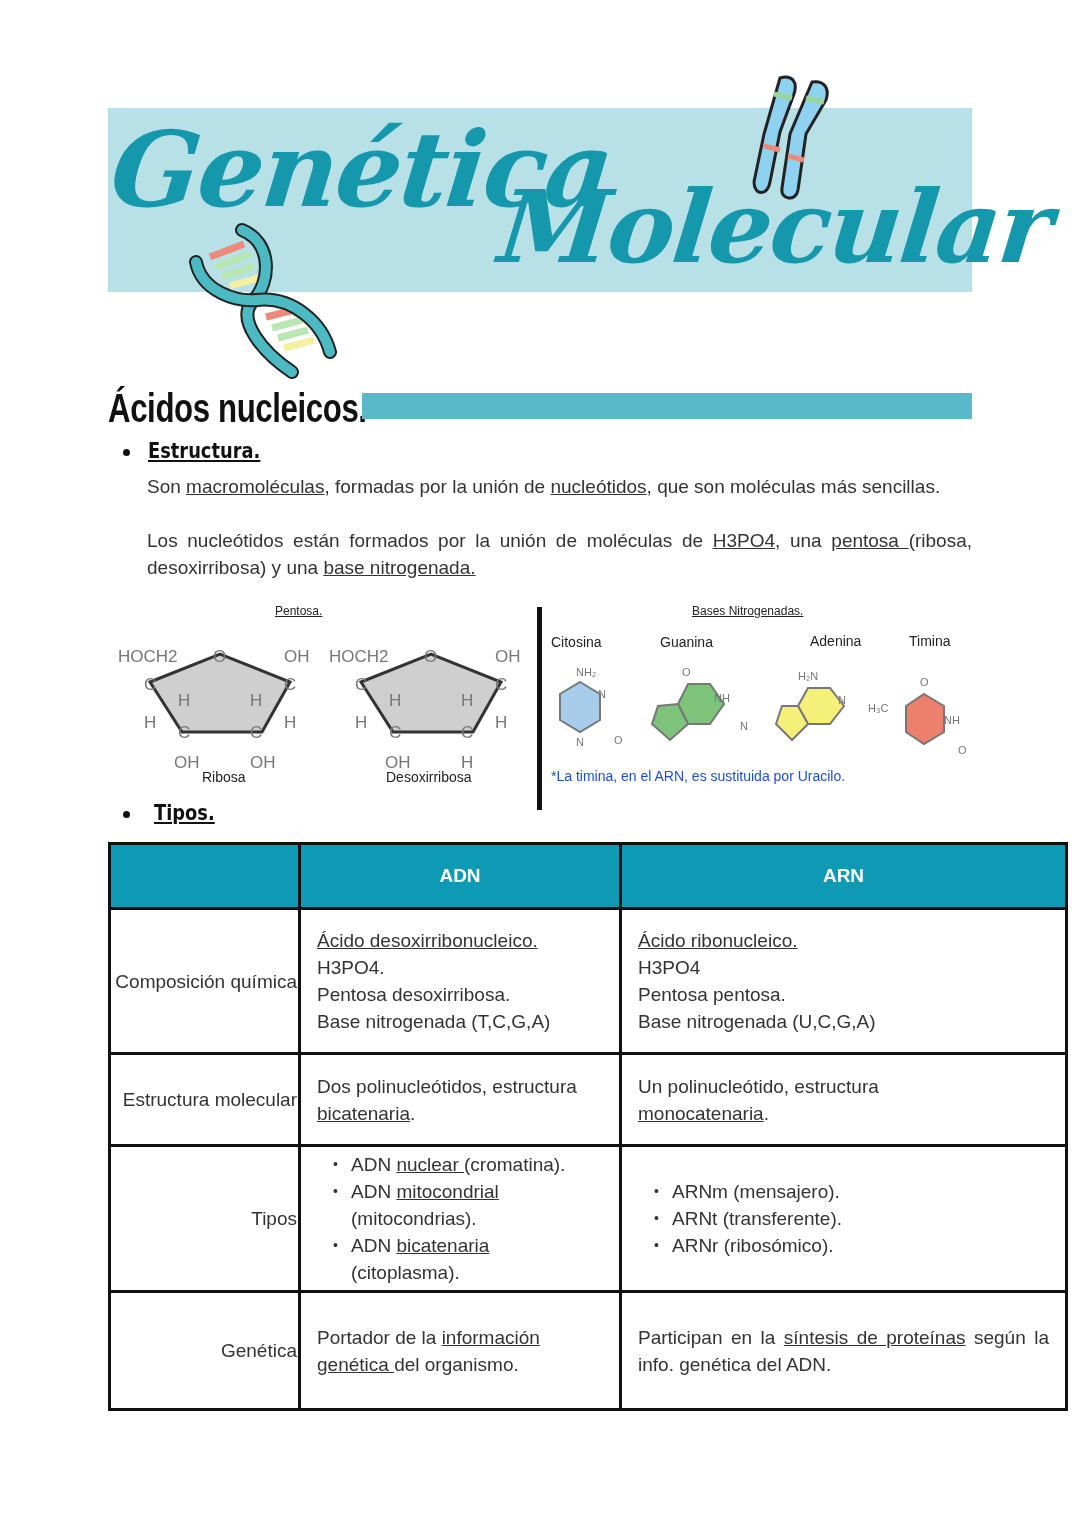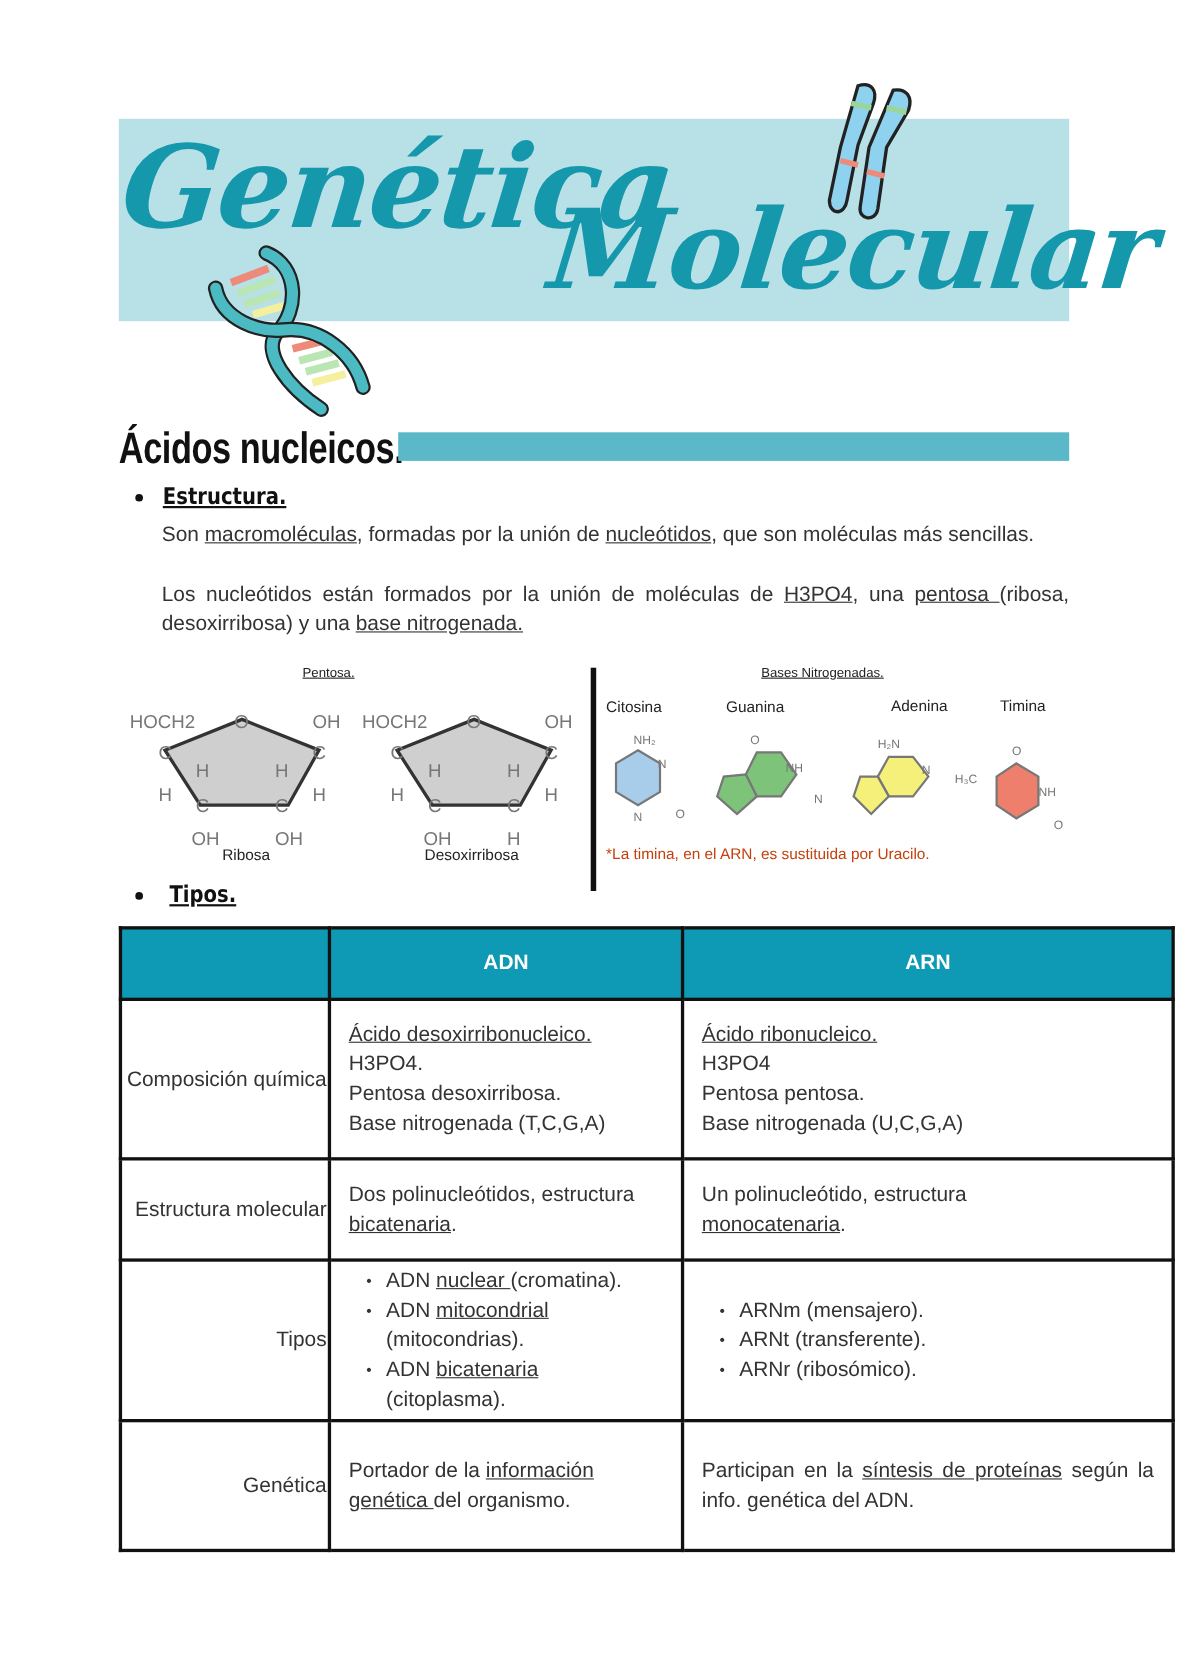--- a/index.html
+++ b/index.html
@@ -12,21 +12,21 @@
   .chromo { position:absolute; left:740px; top:72px; width:100px; height:130px; }
   .section-title { position:absolute; left:108px; top:386px; font-family:"Liberation Sans", sans-serif; font-weight:bold; font-size:40px; color:#111; transform:scaleX(0.78); transform-origin:left top; letter-spacing:-0.5px; }
   .section-bar { position:absolute; left:362px; top:393px; width:610px; height:26px; background:#5ab8c9; }
   .bullet-h { position:absolute; font-weight:bold; font-size:21px; color:#111; text-decoration:underline; font-family:"DejaVu Sans", sans-serif; transform:scaleX(0.85); transform-origin:left top; }
   .dot { position:absolute; width:7px; height:7px; border-radius:50%; background:#111; }
   .para { position:absolute; left:147px; width:825px; font-size:19px; line-height:27px; color:#333; text-align:justify; }
   .para u { text-decoration:underline; }
   .subhead { position:absolute; font-size:12px; text-decoration:underline; color:#222; }
   .vdivider { position:absolute; left:537px; top:607px; width:5px; height:203px; background:#111; }
   .lbl { position:absolute; font-size:14px; color:#222; }
-  .note { position:absolute; left:551px; top:768px; font-size:14px; color:#c2410c; }
+  .note { position:absolute; left:551px; top:768px; font-size:14px; color:#1d4ed8; }
   table.t { position:absolute; left:108px; top:842px; width:960px; border-collapse:collapse; font-size:19px; color:#333; }
   table.t td, table.t th { border:3px solid #111; vertical-align:middle; }
   table.t th { background:#0e9ab4; color:#ffffff; height:60px; font-weight:bold; font-size:19px; }
   table.t td.rowh { text-align:right; width:185px; line-height:27px; }
   table.t td.c { padding:0 16px; line-height:27px; }
   table.t td.c2 { padding:0 16px; line-height:27px;margin-top:36px; }
   table.t ul { margin:0; padding-left:34px; list-style:none; }
   table.t ul li { position:relative; }
   table.t ul li::before { content:"•"; position:absolute; left:-18px; font-size:14px; }
   .justify { text-align:justify; text-align-last:left; }

